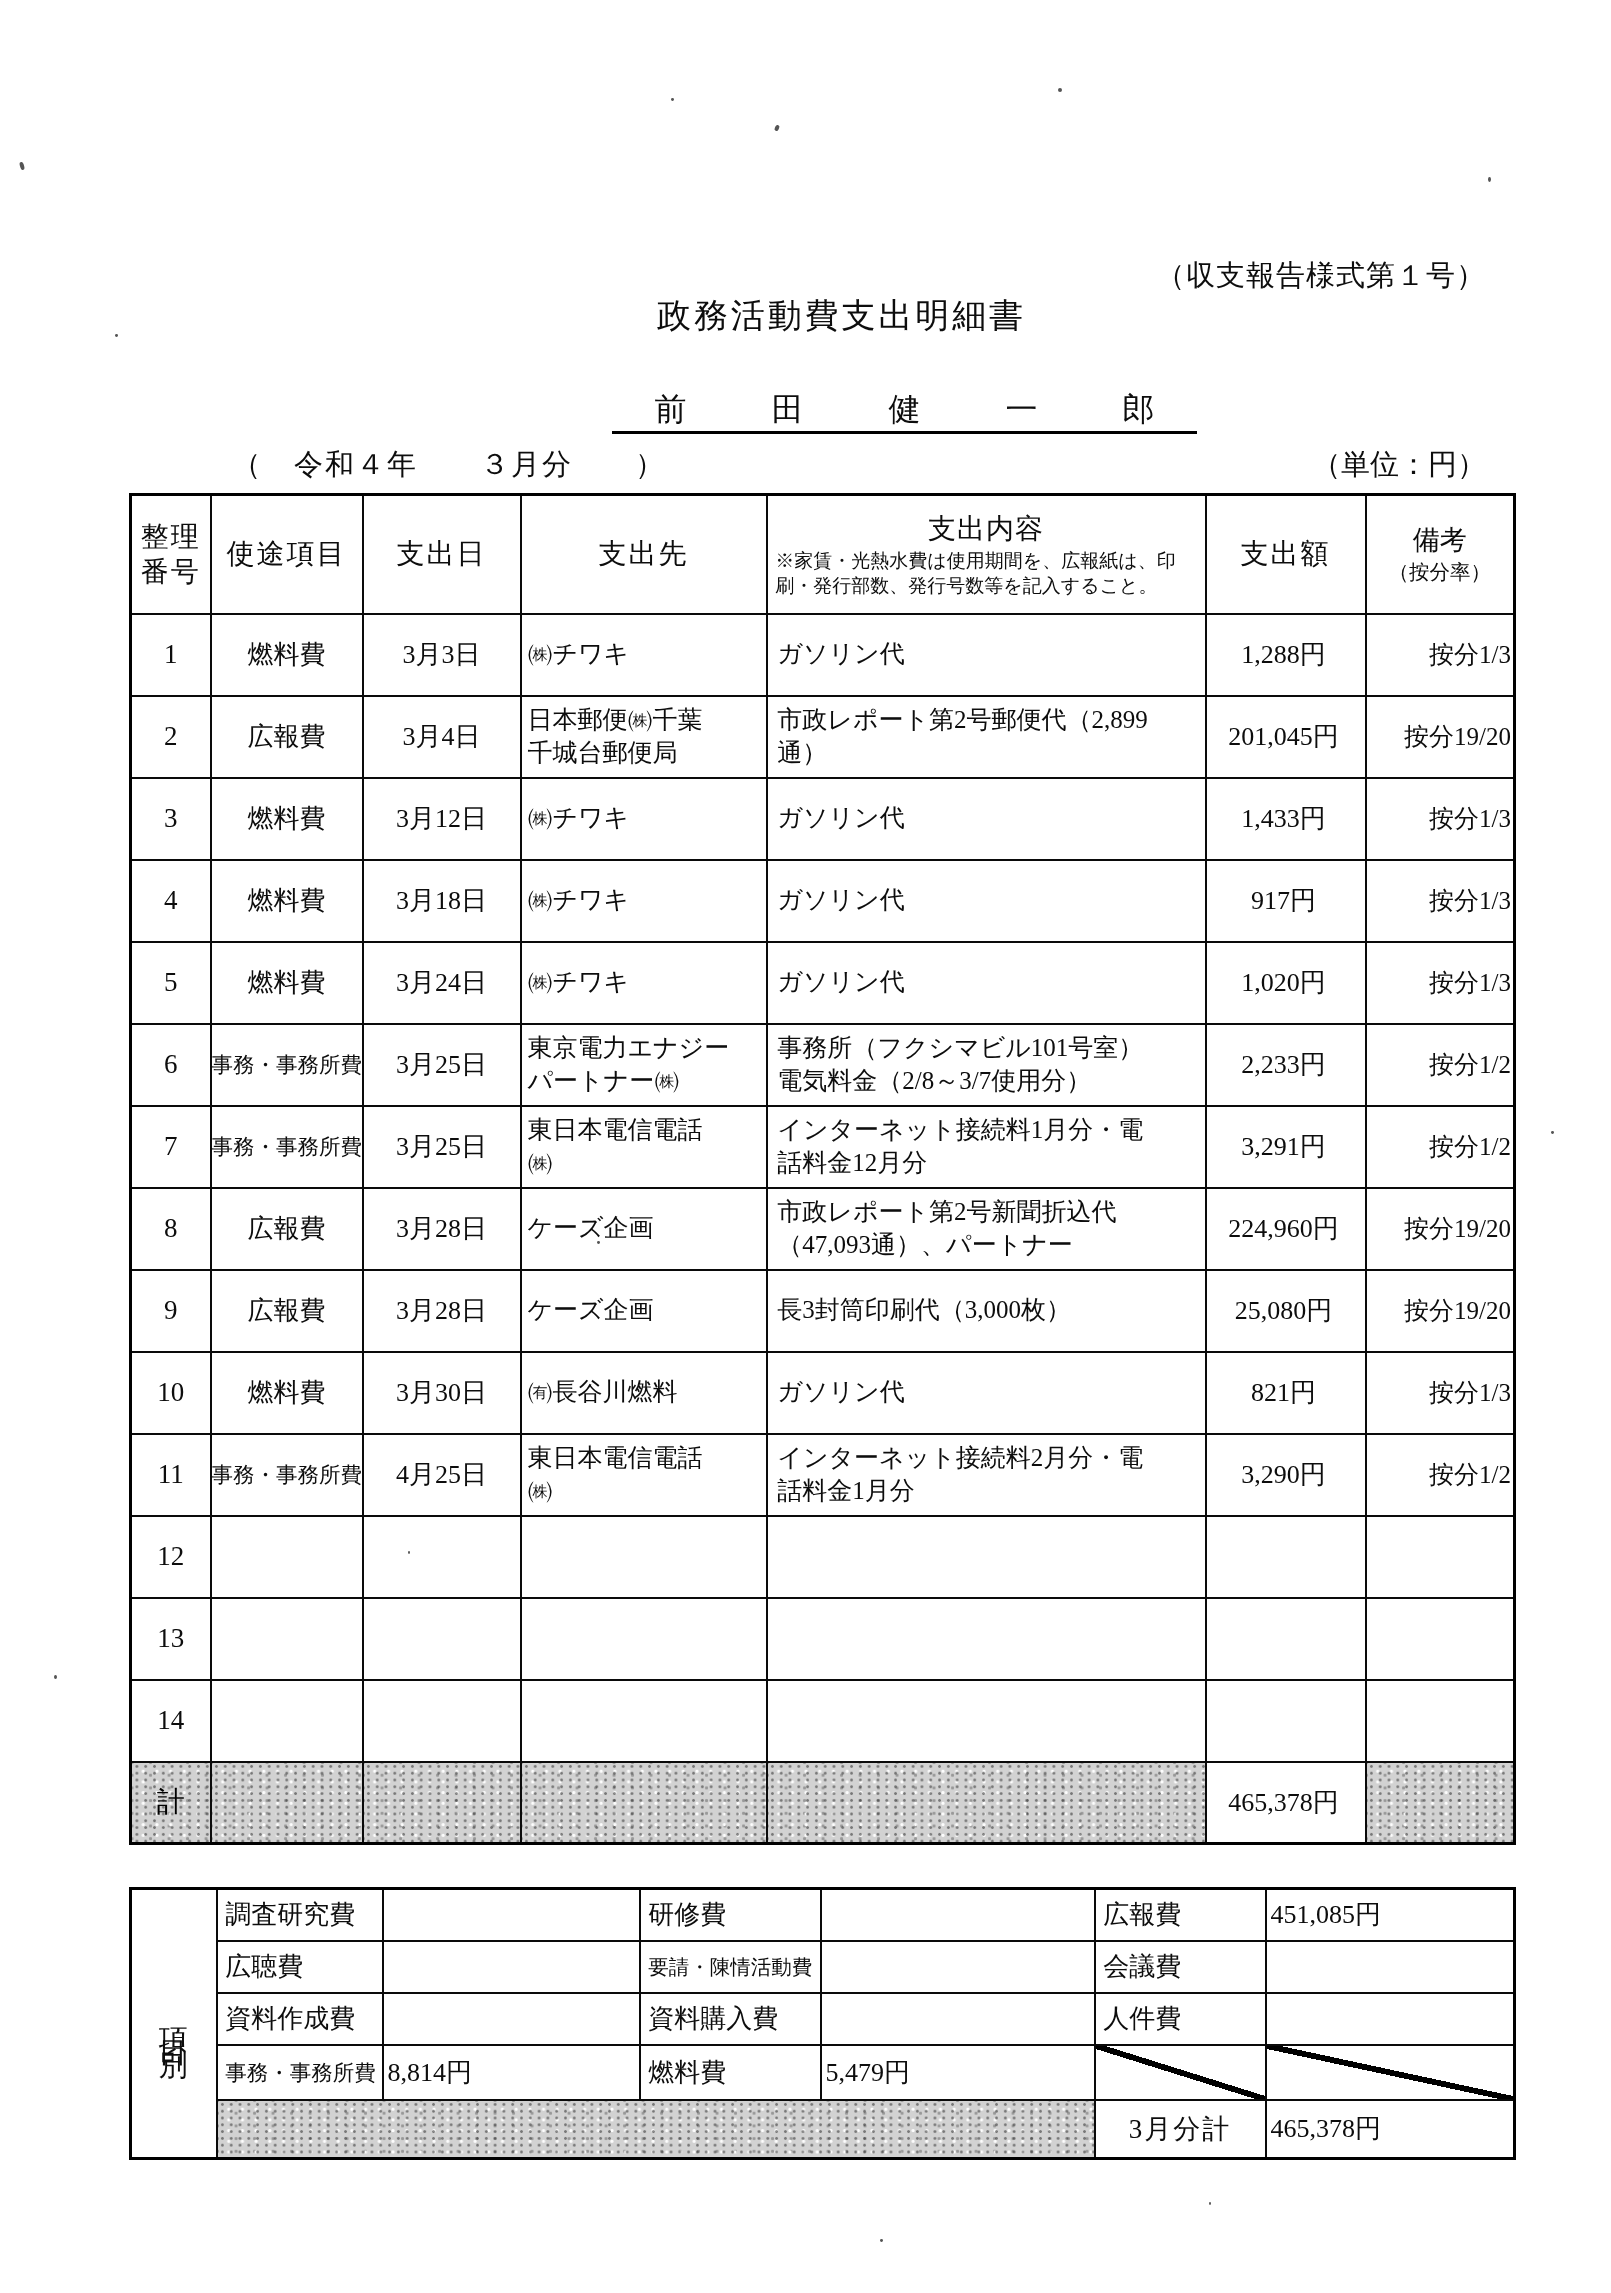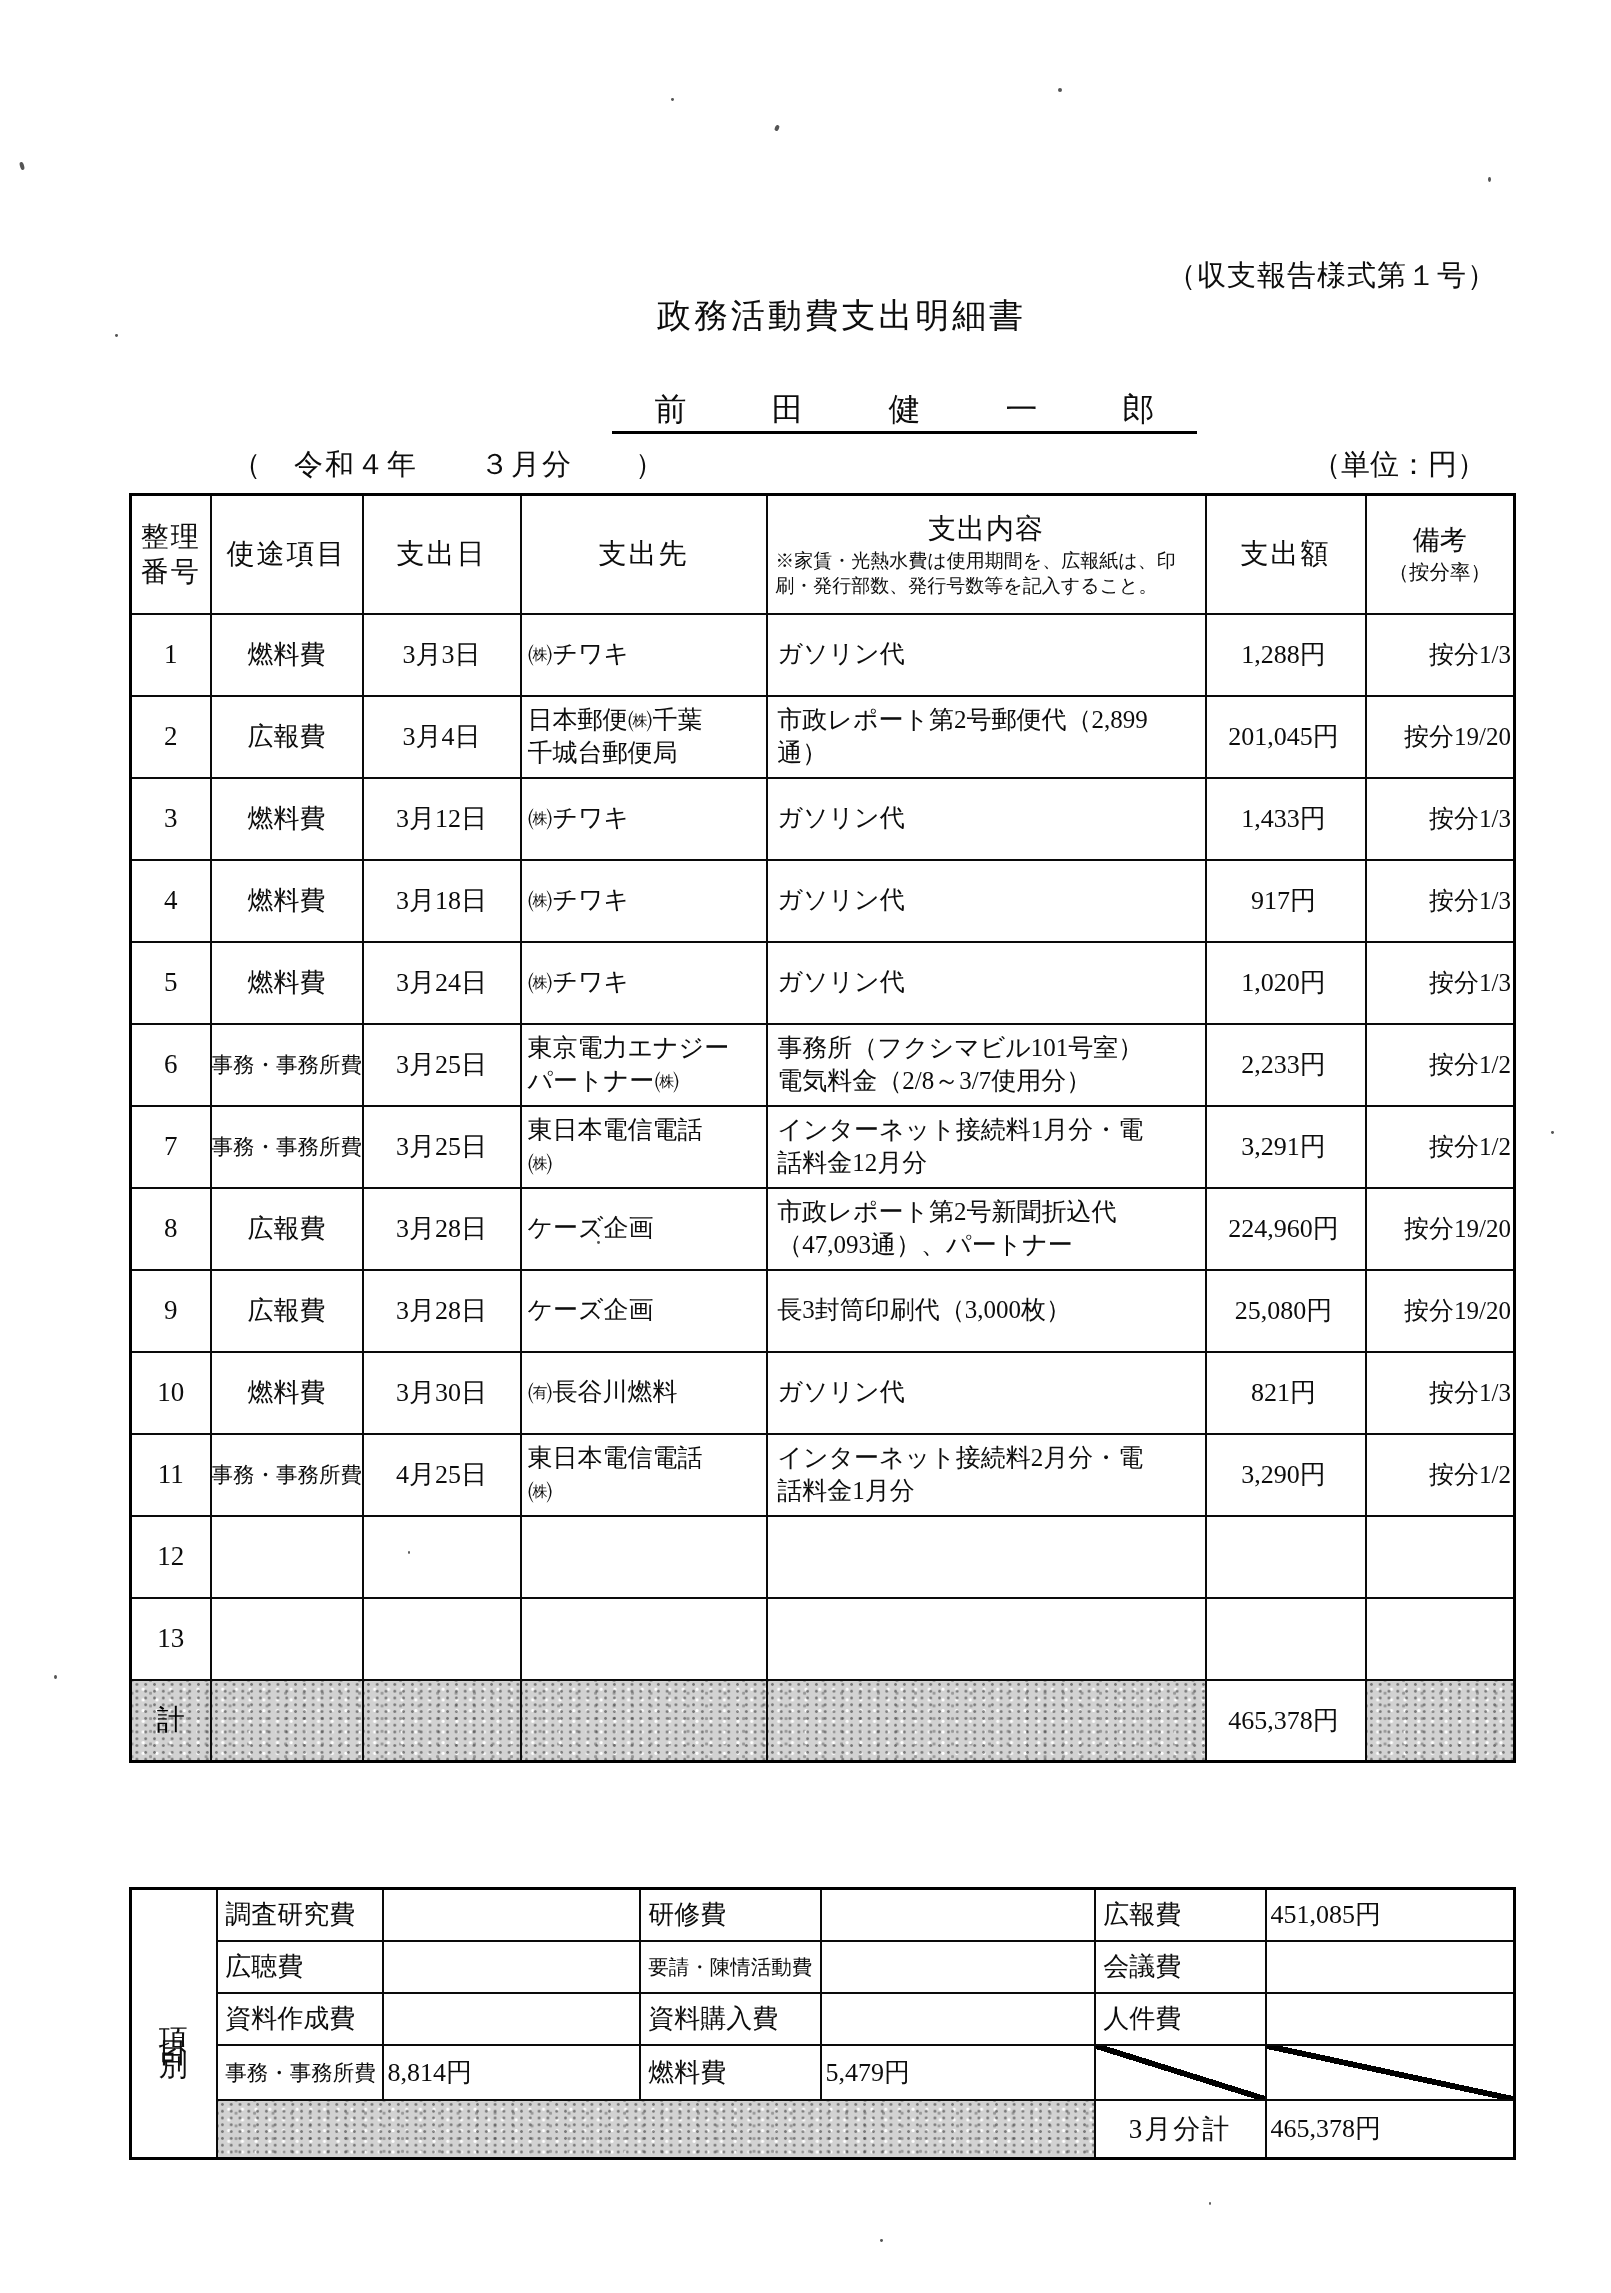--- a/index.html
+++ b/index.html
@@ -2,21 +2,21 @@
 <html><head>
 <meta charset="utf-8">
 <style>
   html,body{margin:0;padding:0;background:#e8e8e8;}
   .page{
     position:relative;width:1611px;height:2294px;background:#ffffff;
     font-family:"Liberation Serif","DejaVu Serif",serif;color:#0d0d0d;
     overflow:hidden;margin:0 auto;
   }
   
-  .form-label{position:absolute;top:256px;right:114px;font-size:29px;letter-spacing:1px;font-family:Liberation Serif, serif;}
+  .form-label{position:absolute;top:256px;right:125px;font-size:29px;letter-spacing:1px;font-family:Liberation Serif, serif;}
   .doc-title{position:absolute;top:293px;left:0;width:100%;text-align:center;font-size:34px;letter-spacing:2.9px;margin-left:36px;}
   .name-row{position:absolute;top:394px;left:195px;font-size:29px;letter-spacing:1px;white-space:nowrap;}
   .name-value{
     position:absolute;top:388px;left:612px;width:585px;height:43px;
     border-bottom:3.9px solid #000;font-size:32px;
     display:flex;justify-content:space-around;align-items:flex-start;
   }
   .period{position:absolute;top:445px;left:232px;font-size:29px;letter-spacing:2px;}
   .unit-label{position:absolute;top:445px;right:125px;font-size:29px;}
   
@@ -233,20 +233,29 @@
         </tr>
     <tr class="row">
           <td class="c-no">13</td>
           <td class="c-item"></td>
           <td class="c-date"></td>
           <td class="c-payee"></td>
           <td class="c-content"></td>
           <td class="c-amount"></td>
           <td class="c-remarks"></td>
         </tr>
+    <tr class="row">
+          <td class="c-no">14</td>
+          <td class="c-item"></td>
+          <td class="c-date"></td>
+          <td class="c-payee"></td>
+          <td class="c-content"></td>
+          <td class="c-amount"></td>
+          <td class="c-remarks"></td>
+        </tr>
     <tr class="total">
       <td class="shade total-label">計</td>
       <td class="shade"></td>
       <td class="shade"></td>
       <td class="shade"></td>
       <td class="shade"></td>
       <td class="c-amount">465,378円</td>
       <td class="shade"></td>
     </tr>
   </tbody>

